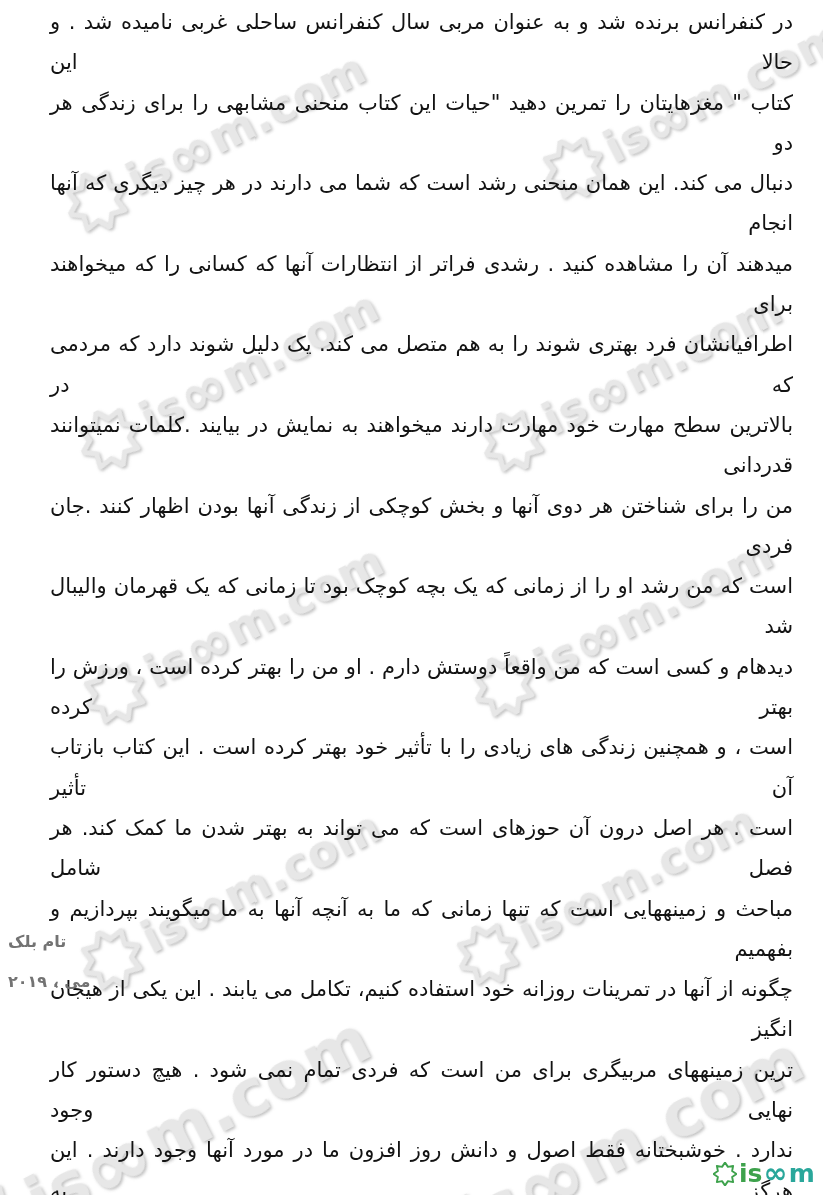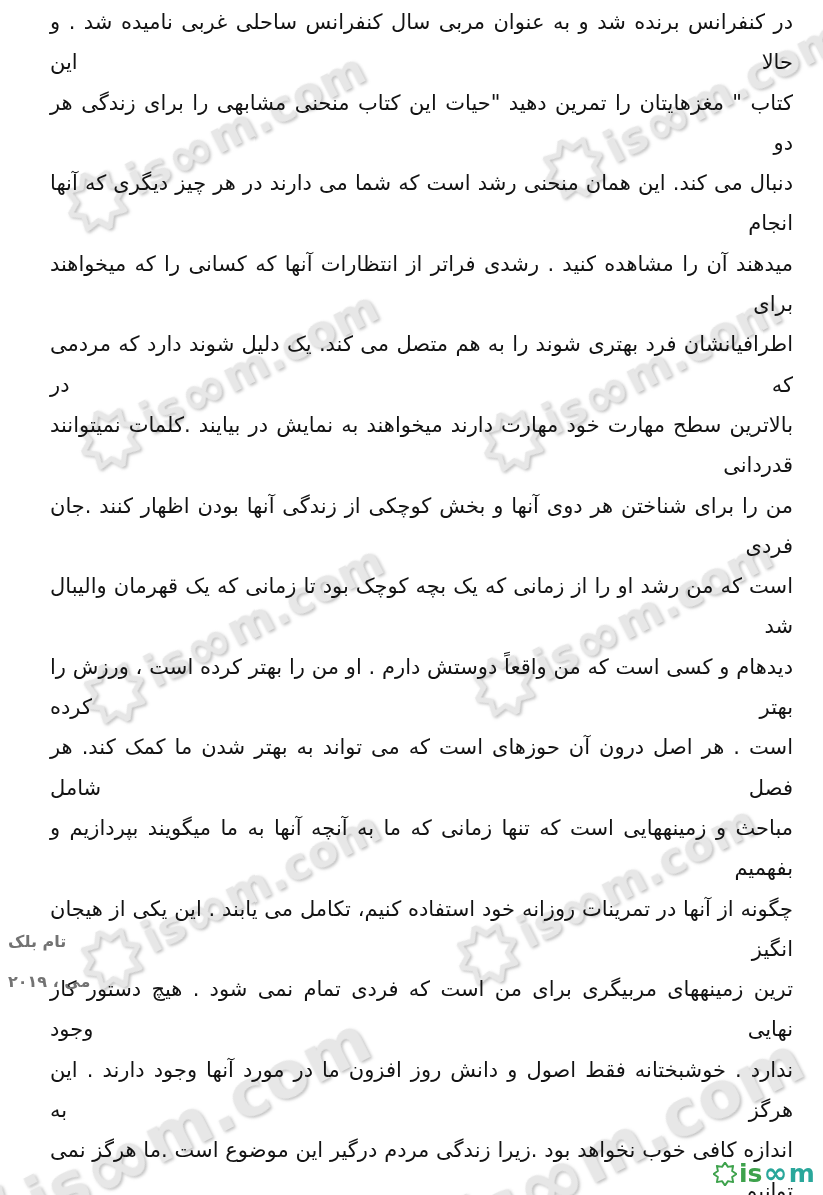--- a/index.html
+++ b/index.html
@@ -158,20 +158,21 @@
     <div id="lines">
         <div class="pline">در کنفرانس برنده شد و به عنوان مربی سال کنفرانس ساحلی غربی نامیده شد . و حالا این</div>
         <div class="pline">کتاب " مغزهایتان را تمرین دهید "حیات این کتاب منحنی مشابهی را برای زندگی هر دو</div>
         <div class="pline">دنبال می کند. این همان منحنی رشد است که شما می دارند در هر چیز دیگری که آنها انجام</div>
         <div class="pline">میدهند آن را مشاهده کنید . رشدی فراتر از انتظارات آنها که کسانی را که میخواهند برای</div>
         <div class="pline">اطرافیانشان فرد بهتری شوند را به هم متصل می کند. یک دلیل شوند دارد که مردمی که در</div>
         <div class="pline">بالاترین سطح مهارت خود مهارت دارند میخواهند به نمایش در بیایند .کلمات نمیتوانند قدردانی</div>
         <div class="pline">من را برای شناختن هر دوی آنها و بخش کوچکی از زندگی آنها بودن اظهار کنند .جان فردی</div>
         <div class="pline">است که من رشد او را از زمانی که یک بچه کوچک بود تا زمانی که یک قهرمان والیبال شد</div>
         <div class="pline">دیدهام و کسی است که من واقعاً دوستش دارم . او من را بهتر کرده است ، ورزش را بهتر کرده</div>
+        <div class="pline">است ، و همچنین زندگی های زیادی را با تأثیر خود بهتر کرده است . این کتاب بازتاب آن تأثیر</div>
         <div class="pline">است . هر اصل درون آن حوزهای است که می تواند به بهتر شدن ما کمک کند. هر فصل شامل</div>
         <div class="pline">مباحث و زمینههایی است که تنها زمانی که ما به آنچه آنها به ما میگویند بپردازیم و بفهمیم</div>
         <div class="pline">چگونه از آنها در تمرینات روزانه خود استفاده کنیم، تکامل می یابند . این یکی از هیجان انگیز</div>
         <div class="pline">ترین زمینههای مربیگری برای من است که فردی تمام نمی شود . هیچ دستور کار نهایی وجود</div>
         <div class="pline">ندارد . خوشبختانه فقط اصول و دانش روز افزون ما در مورد آنها وجود دارند . این هرگز به</div>
         <div class="pline">اندازه کافی خوب نخواهد بود .زیرا زندگی مردم درگیر این موضوع است .ما هرگز نمی توانیم</div>
       </div>
 
     <div class="signature">
       <div>تام بلک</div>

